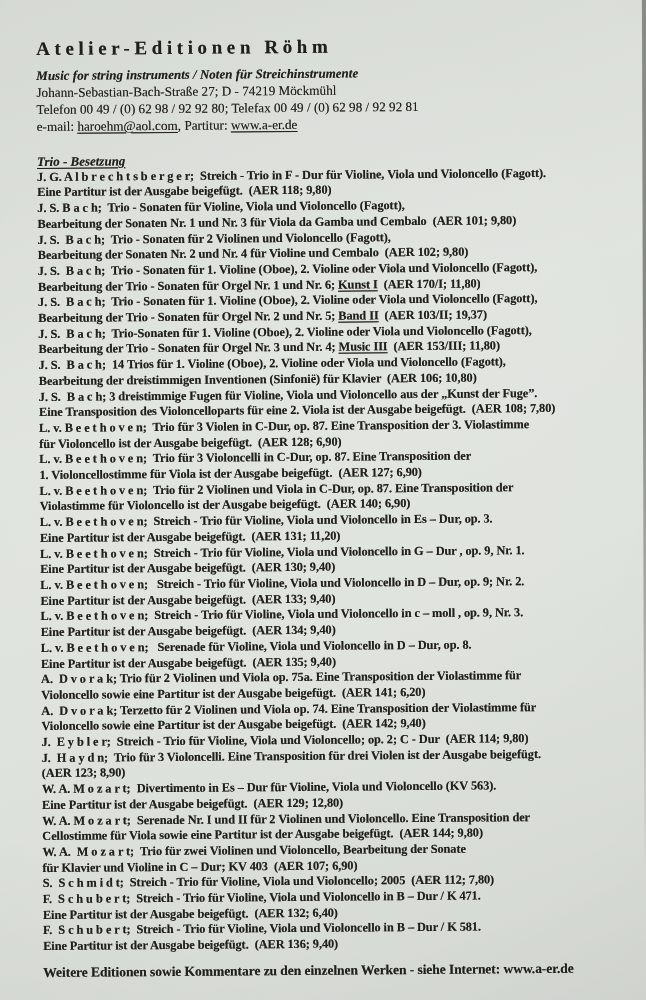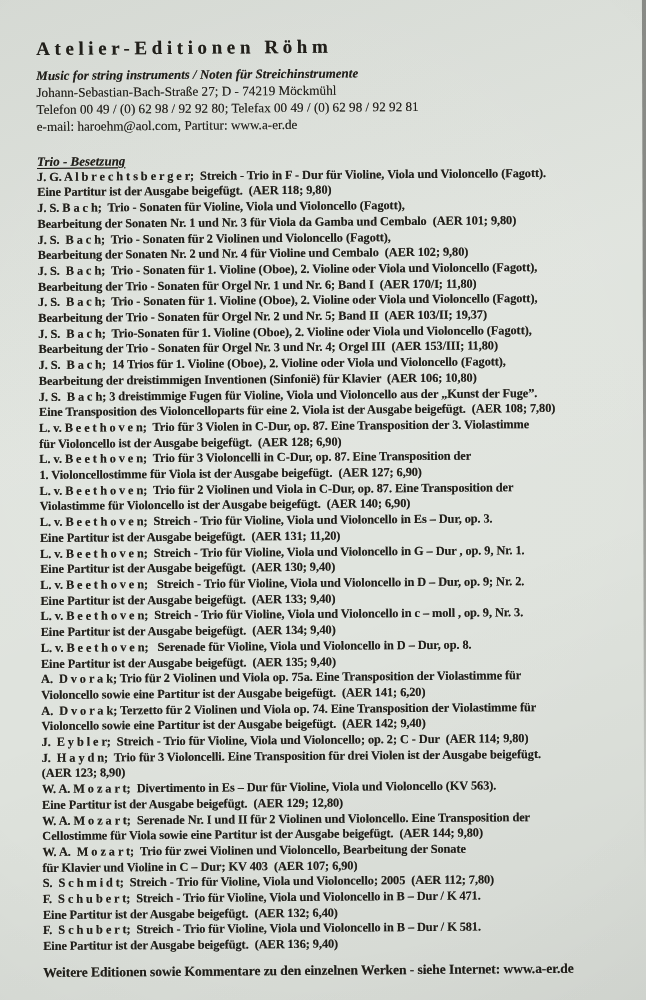--- a/index.html
+++ b/index.html
@@ -32,21 +32,21 @@
     text-shadow:0 0 0.5px rgba(33,31,26,0.55);
   }
   .title{
     font-size:19px;font-weight:600;letter-spacing:4.6px;
     margin:0 0 7px 0;white-space:pre;
   }
   .subtitle{
     font-style:italic;font-weight:bold;font-size:13px;line-height:17px;white-space:pre;
   }
   .hline{font-size:13.2px;line-height:17px;white-space:pre;}
-  .u{text-underline-offset:2px;}
+  .u{text-decoration:underline;text-underline-offset:2px;}
   .section-title{
     margin-top:19px;
     font-weight:bold;font-style:italic;font-size:13px;line-height:15.7px;
     text-decoration:underline;text-underline-offset:2px;
     white-space:pre;
   }
   .lines{margin-top:0;}
   .line{
     font-weight:bold;font-size:12.4px;line-height:15.7px;
     letter-spacing:-0.1px;white-space:pre;
@@ -75,25 +75,25 @@
   <div class="section-title">Trio - Besetzung</div>
 
   <div class="lines" id="catalog-lines">
       <div class="line">J. G. A l b r e c h t s b e r g e r;  Streich - Trio in F - Dur für Violine, Viola und Violoncello (Fagott).</div>
       <div class="line">Eine Partitur ist der Ausgabe beigefügt.  (AER 118; 9,80)</div>
       <div class="line">J. S. B a c h;  Trio - Sonaten für Violine, Viola und Violoncello (Fagott),</div>
       <div class="line">Bearbeitung der Sonaten Nr. 1 und Nr. 3 für Viola da Gamba und Cembalo  (AER 101; 9,80)</div>
       <div class="line">J. S.  B a c h;  Trio - Sonaten für 2 Violinen und Violoncello (Fagott),</div>
       <div class="line">Bearbeitung der Sonaten Nr. 2 und Nr. 4 für Violine und Cembalo  (AER 102; 9,80)</div>
       <div class="line">J. S.  B a c h;  Trio - Sonaten für 1. Violine (Oboe), 2. Violine oder Viola und Violoncello (Fagott),</div>
-      <div class="line"><span>Bearbeitung der Trio - Sonaten für Orgel Nr. 1 und Nr. 6; </span><span class="u">Band I</span><span>  (AER 170/I; 11,80)</span></div>
+      <div class="line"><span>Bearbeitung der Trio - Sonaten für Orgel Nr. 1 und Nr. 6; </span><span class="u">Kunst I</span><span>  (AER 170/I; 11,80)</span></div>
       <div class="line">J. S.  B a c h;  Trio - Sonaten für 1. Violine (Oboe), 2. Violine oder Viola und Violoncello (Fagott),</div>
       <div class="line"><span>Bearbeitung der Trio - Sonaten für Orgel Nr. 2 und Nr. 5; </span><span class="u">Band II</span><span>  (AER 103/II; 19,37)</span></div>
       <div class="line">J. S.  B a c h;  Trio-Sonaten für 1. Violine (Oboe), 2. Violine oder Viola und Violoncello (Fagott),</div>
-      <div class="line"><span>Bearbeitung der Trio - Sonaten für Orgel Nr. 3 und Nr. 4; </span><span class="u">Orgel III</span><span>  (AER 153/III; 11,80)</span></div>
+      <div class="line"><span>Bearbeitung der Trio - Sonaten für Orgel Nr. 3 und Nr. 4; </span><span class="u">Music III</span><span>  (AER 153/III; 11,80)</span></div>
       <div class="line">J. S.  B a c h;  14 Trios für 1. Violine (Oboe), 2. Violine oder Viola und Violoncello (Fagott),</div>
       <div class="line">Bearbeitung der dreistimmigen Inventionen (Sinfonië) für Klavier  (AER 106; 10,80)</div>
       <div class="line">J. S.  B a c h; 3 dreistimmige Fugen für Violine, Viola und Violoncello aus der „Kunst der Fuge”.</div>
       <div class="line">Eine Transposition des Violoncelloparts für eine 2. Viola ist der Ausgabe beigefügt.  (AER 108; 7,80)</div>
       <div class="line">L. v. B e e t h o v e n;  Trio für 3 Violen in C-Dur, op. 87. Eine Transposition der 3. Violastimme</div>
       <div class="line">für Violoncello ist der Ausgabe beigefügt.  (AER 128; 6,90)</div>
       <div class="line">L. v. B e e t h o v e n;  Trio für 3 Violoncelli in C-Dur, op. 87. Eine Transposition der</div>
       <div class="line">1. Violoncellostimme für Viola ist der Ausgabe beigefügt.  (AER 127; 6,90)</div>
       <div class="line">L. v. B e e t h o v e n;  Trio für 2 Violinen und Viola in C-Dur, op. 87. Eine Transposition der</div>
       <div class="line">Violastimme für Violoncello ist der Ausgabe beigefügt.  (AER 140; 6,90)</div>

